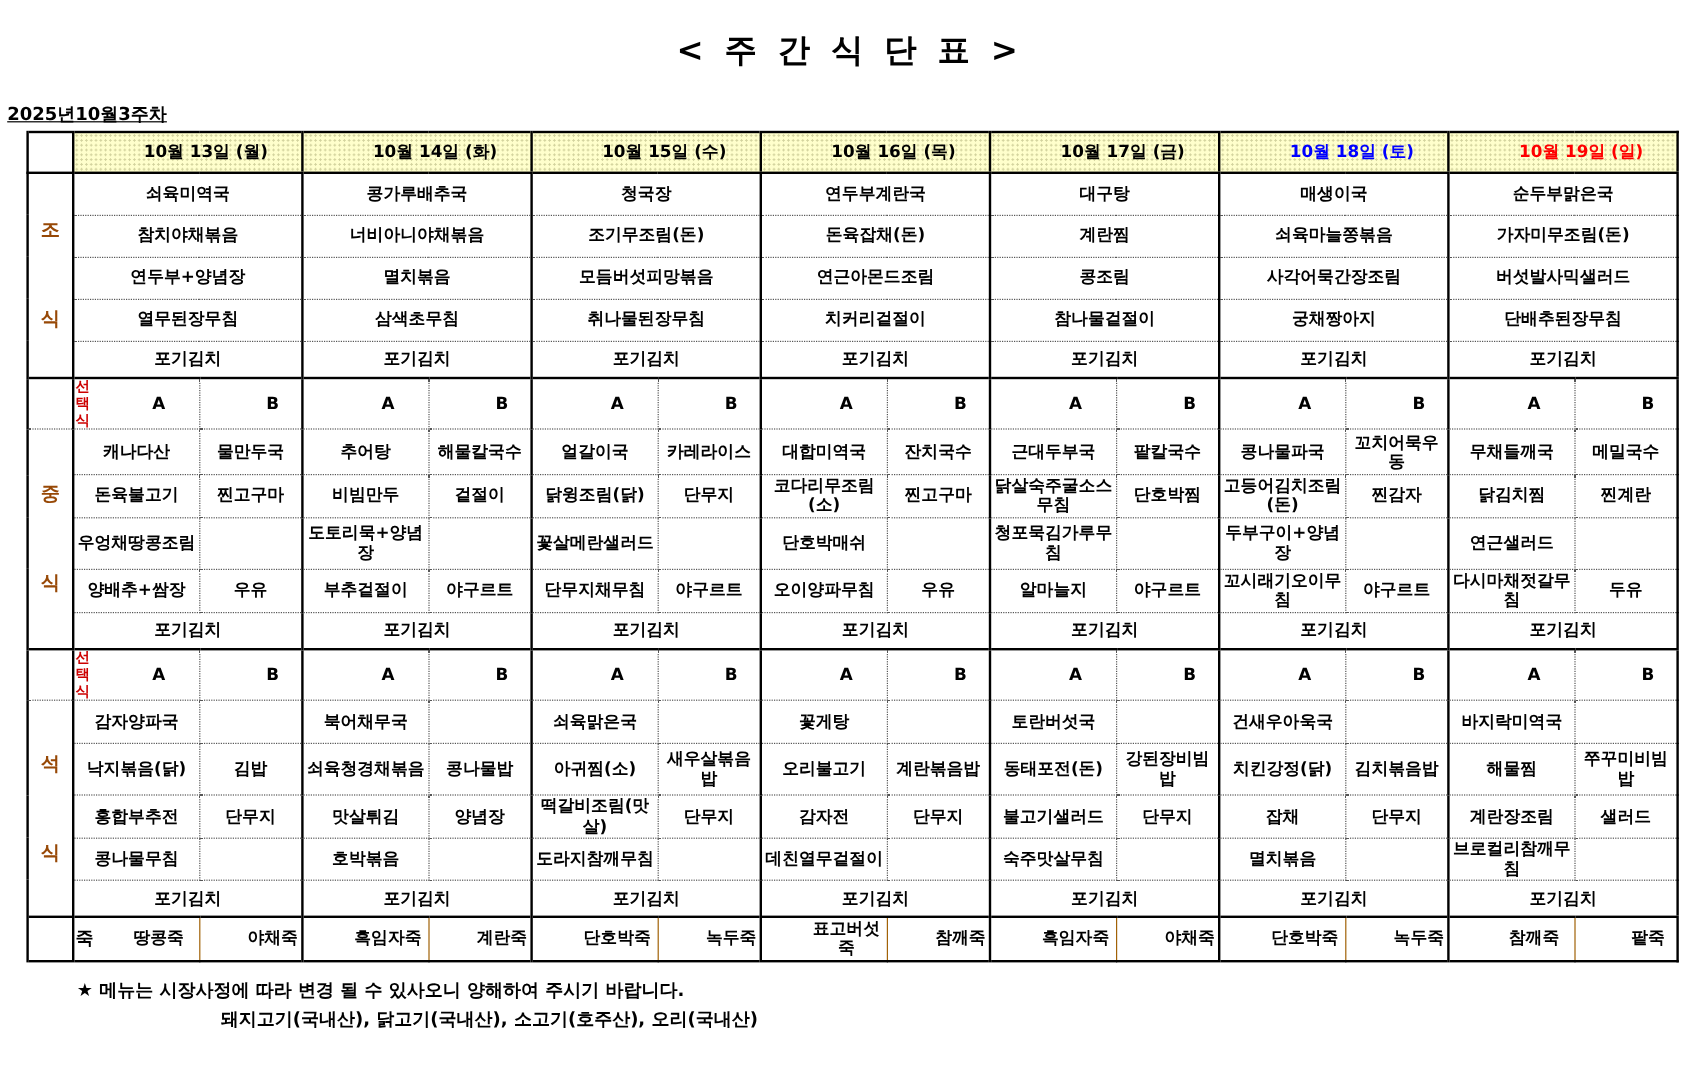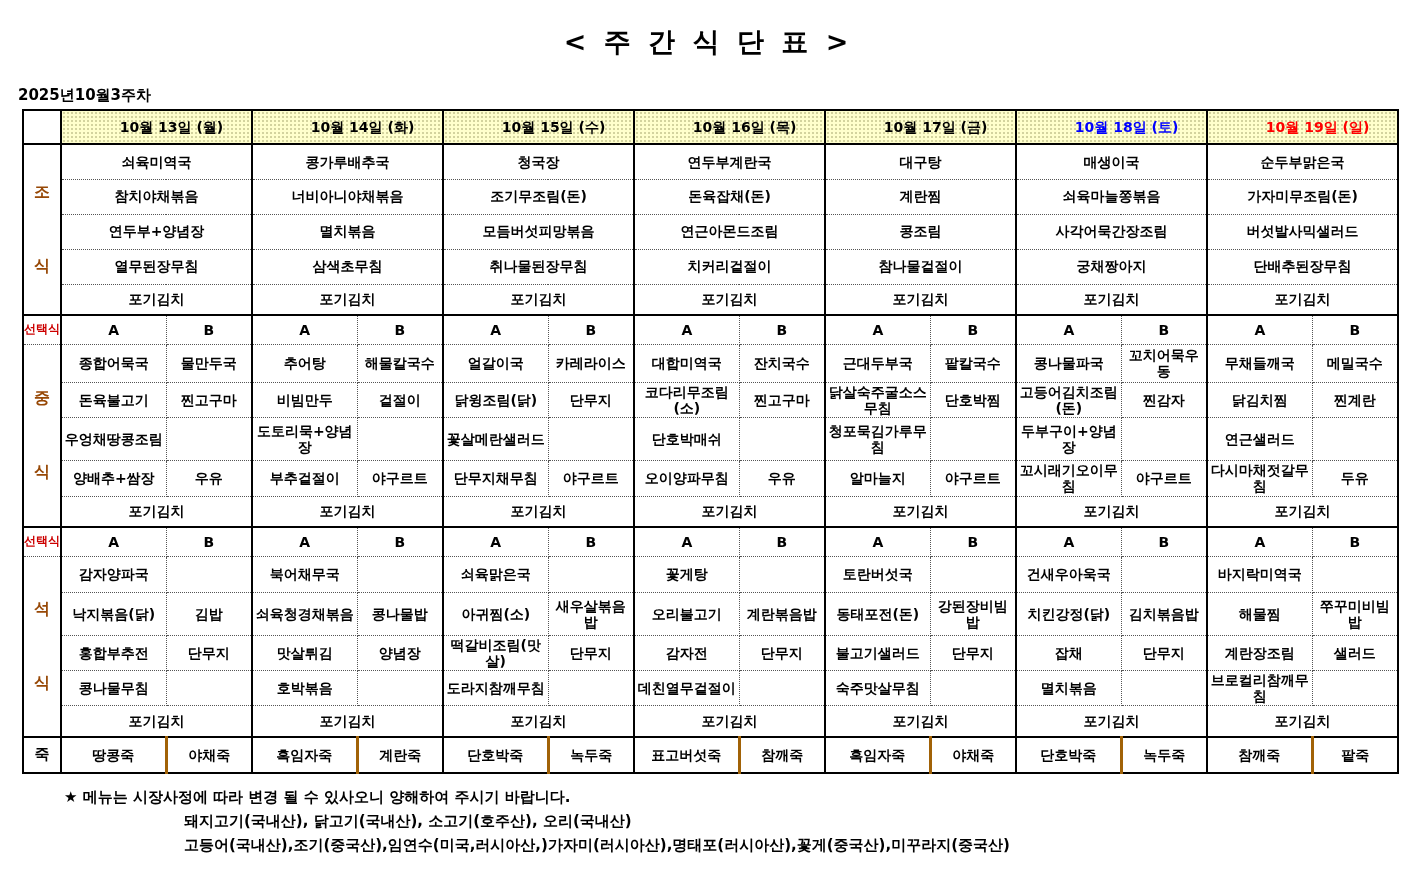--- a/index.html
+++ b/index.html
@@ -5,21 +5,21 @@
   html,body { margin:0; padding:0; background:#ffffff; }
   body {
     width:1416px; height:894px; overflow:hidden;
     font-family:"DejaVu Sans","Liberation Sans",sans-serif;
     font-weight:bold; color:#000;
   }
   .title {
     text-align:center; font-size:27px; letter-spacing:4px;
     margin-top:24px; margin-bottom:0;
   }
-  .week { font-size:15px; margin:26px 0 4px 18px; }
+  .week { font-size:15px; margin:26px 0 4px 6px;text-decoration:underline; }
   table.menu {
     border-collapse:collapse; table-layout:fixed;
     margin-left:22px; width:1375px;
     border:2px solid #000;
   }
   td,th {
     border:1px dotted #555; padding:1px 2px;
     text-align:center; vertical-align:middle;
     font-size:14px; line-height:1.15; word-break:break-all;
     font-weight:bold;
@@ -28,22 +28,22 @@
     background-color:#ffffcc;
     background-image:radial-gradient(#d3d39e 0.8px, transparent 0.9px);
     background-size:4px 4px;
     font-size:14px;
     padding-left:32px;
   }
   .corner { background:#fff; }
   .dl { border-left:2px solid #000; }
   .rowhdr { border-left:2px solid #000; border-right:2px solid #000; }
   tr.rh > th, tr.rh > td { border-bottom:2px solid #000; }
-  tr.rc > td, tr.rp > td { border-top:2px solid #000; }
-  .psep { border-left:3px solid #a16207; }
+  tr.rc > td, tr.rp > td { border-top:2px solid #000;padding-left:39px; }
+  .psep { border-left:1px solid #a16207; }
   tr.rh{height:34px} tr.rb{height:35px} tr.rk{height:31px} tr.rc{height:29px}
   tr.rl1{height:38px} tr.rl2{height:28px} tr.rl3{height:43px} tr.rl4{height:36px}
   tr.rd1{height:36px} tr.rd2{height:43px} tr.rd3{height:34px} tr.rd4{height:31px}
   tr.rp{height:36px}
   .vlbl {
     display:flex; flex-direction:column; justify-content:space-around;
     align-items:center; height:148px; color:#974806; font-size:16px;
   }
   .choice { color:#cc0000; font-size:12px; padding:0; }
   .pj { font-size:15px; }
@@ -157,21 +157,21 @@
         <td>B</td>
 </tr>
 
 <tr class="rl1">
   <td class="rowhdr" rowspan="5">
     <div class="vlbl">
       <span>중</span>
       <span>식</span>
     </div>
   </td>
-  <td class="dl">종합어묵국</td>
+  <td class="dl">캐나다산</td>
         <td>물만두국</td>
   <td class="dl">추어탕</td>
         <td>해물칼국수</td>
   <td class="dl">얼갈이국</td>
         <td>카레라이스</td>
   <td class="dl">대합미역국</td>
         <td>잔치국수</td>
   <td class="dl">근대두부국</td>
         <td>팥칼국수</td>
   <td class="dl">콩나물파국</td>
@@ -351,14 +351,13 @@
         <td class="psep">녹두죽</td>
   <td class="dl">참깨죽</td>
         <td class="psep">팥죽</td>
 </tr>
 </tbody>
   </table>
 
 <div class="notes">
   <div>★ 메뉴는 시장사정에 따라 변경 될 수 있사오니 양해하여 주시기 바랍니다.</div>
   <div class="ind">돼지고기(국내산), 닭고기(국내산), 소고기(호주산), 오리(국내산)</div>
-  <div class="ind">고등어(국내산),조기(중국산),임연수(미국,러시아산,)가자미(러시아산),명태포(러시아산),꽃게(중국산),미꾸라지(중국산)</div>
 </div>
 
 </body></html>

